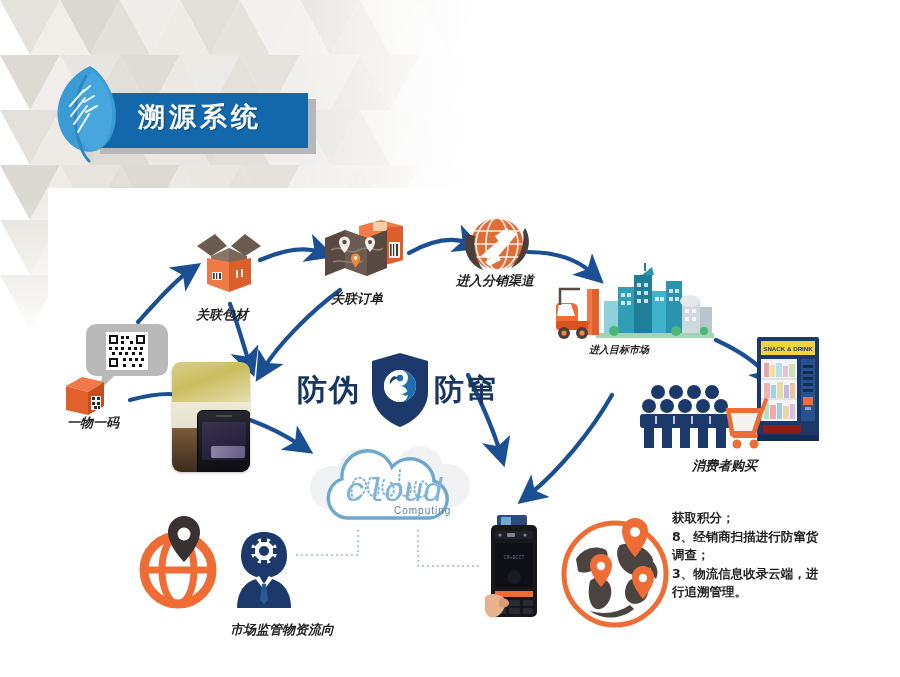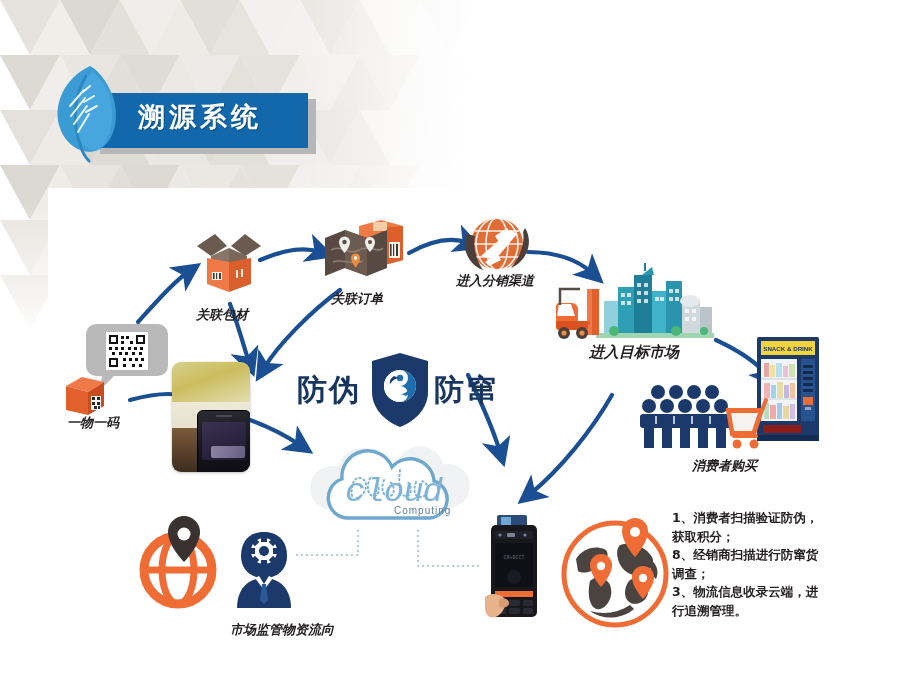--- a/index.html
+++ b/index.html
@@ -405,21 +405,21 @@
       <rect x="0" y="58" width="32" height="9" rx="3" fill="#d9521f"></rect>
       <g stroke="#5a4a44" stroke-width="2.5" fill="none">
           <path d="M4 42 L4 26 L24 26"></path>
         </g>
       <circle cx="8" cy="70" r="6" fill="#4a3f3a"></circle>
         <circle cx="8" cy="70" r="2.6" fill="#ef8b3e"></circle>
       <circle cx="26" cy="70" r="6" fill="#4a3f3a"></circle>
         <circle cx="26" cy="70" r="2.6" fill="#ef8b3e"></circle>
     </svg>
   </div>
-  <div class="lbl" style="left:589px;top:343px;font-size:15px;">进入目标市场</div>
+  <div class="lbl" style="left:589px;top:343px;font-size:10px;">进入目标市场</div>
 
   <div class="node" style="left:755px;top:335px;width:66px;height:108px;">
     <svg width="66" height="108" viewBox="0 0 66 108">
       <rect x="2" y="2" width="62" height="104" rx="2" fill="#1b3a6b"></rect>
       <rect x="6" y="6" width="54" height="14" fill="#f5d33c"></rect>
       <text x="33" y="16" text-anchor="middle" font-size="6.2" font-weight="bold" font-family="Liberation Sans, sans-serif" fill="#1b3a6b">SNACK &amp; DRINK</text>
       <rect x="6" y="24" width="36" height="62" fill="#f2f4f6"></rect>
       <g stroke="#c9ced4" stroke-width="1">
           <path d="M6 44 H42"></path>
           <path d="M6 64 H42"></path>
@@ -623,21 +623,20 @@
         <circle cx="75" cy="13" r="5" fill="#ffffff"></circle>
         <path d="M30 46 a11 11 0 0 1 22 0 c0 10 -11 22 -11 22 S30 56 30 46 z" fill="#ef6c35"></path>
         <circle cx="41" cy="47" r="4.2" fill="#ffffff"></circle>
         <path d="M72 58 a11 11 0 0 1 22 0 c0 10 -11 22 -11 22 S72 68 72 58 z" fill="#ef6c35"></path>
         <circle cx="83" cy="59" r="4.2" fill="#ffffff"></circle>
       </g>
     </svg>
   </div>
 
   <div class="bullets">
-    <div>1、消费者扫描验证防伪，</div>
     <div>获取积分；</div>
     <div>8、经销商扫描进行防窜货</div>
     <div>调查；</div>
     <div>3、物流信息收录云端，进</div>
     <div>行追溯管理。</div>
   </div>
 
 </div>
 
 </body></html>

